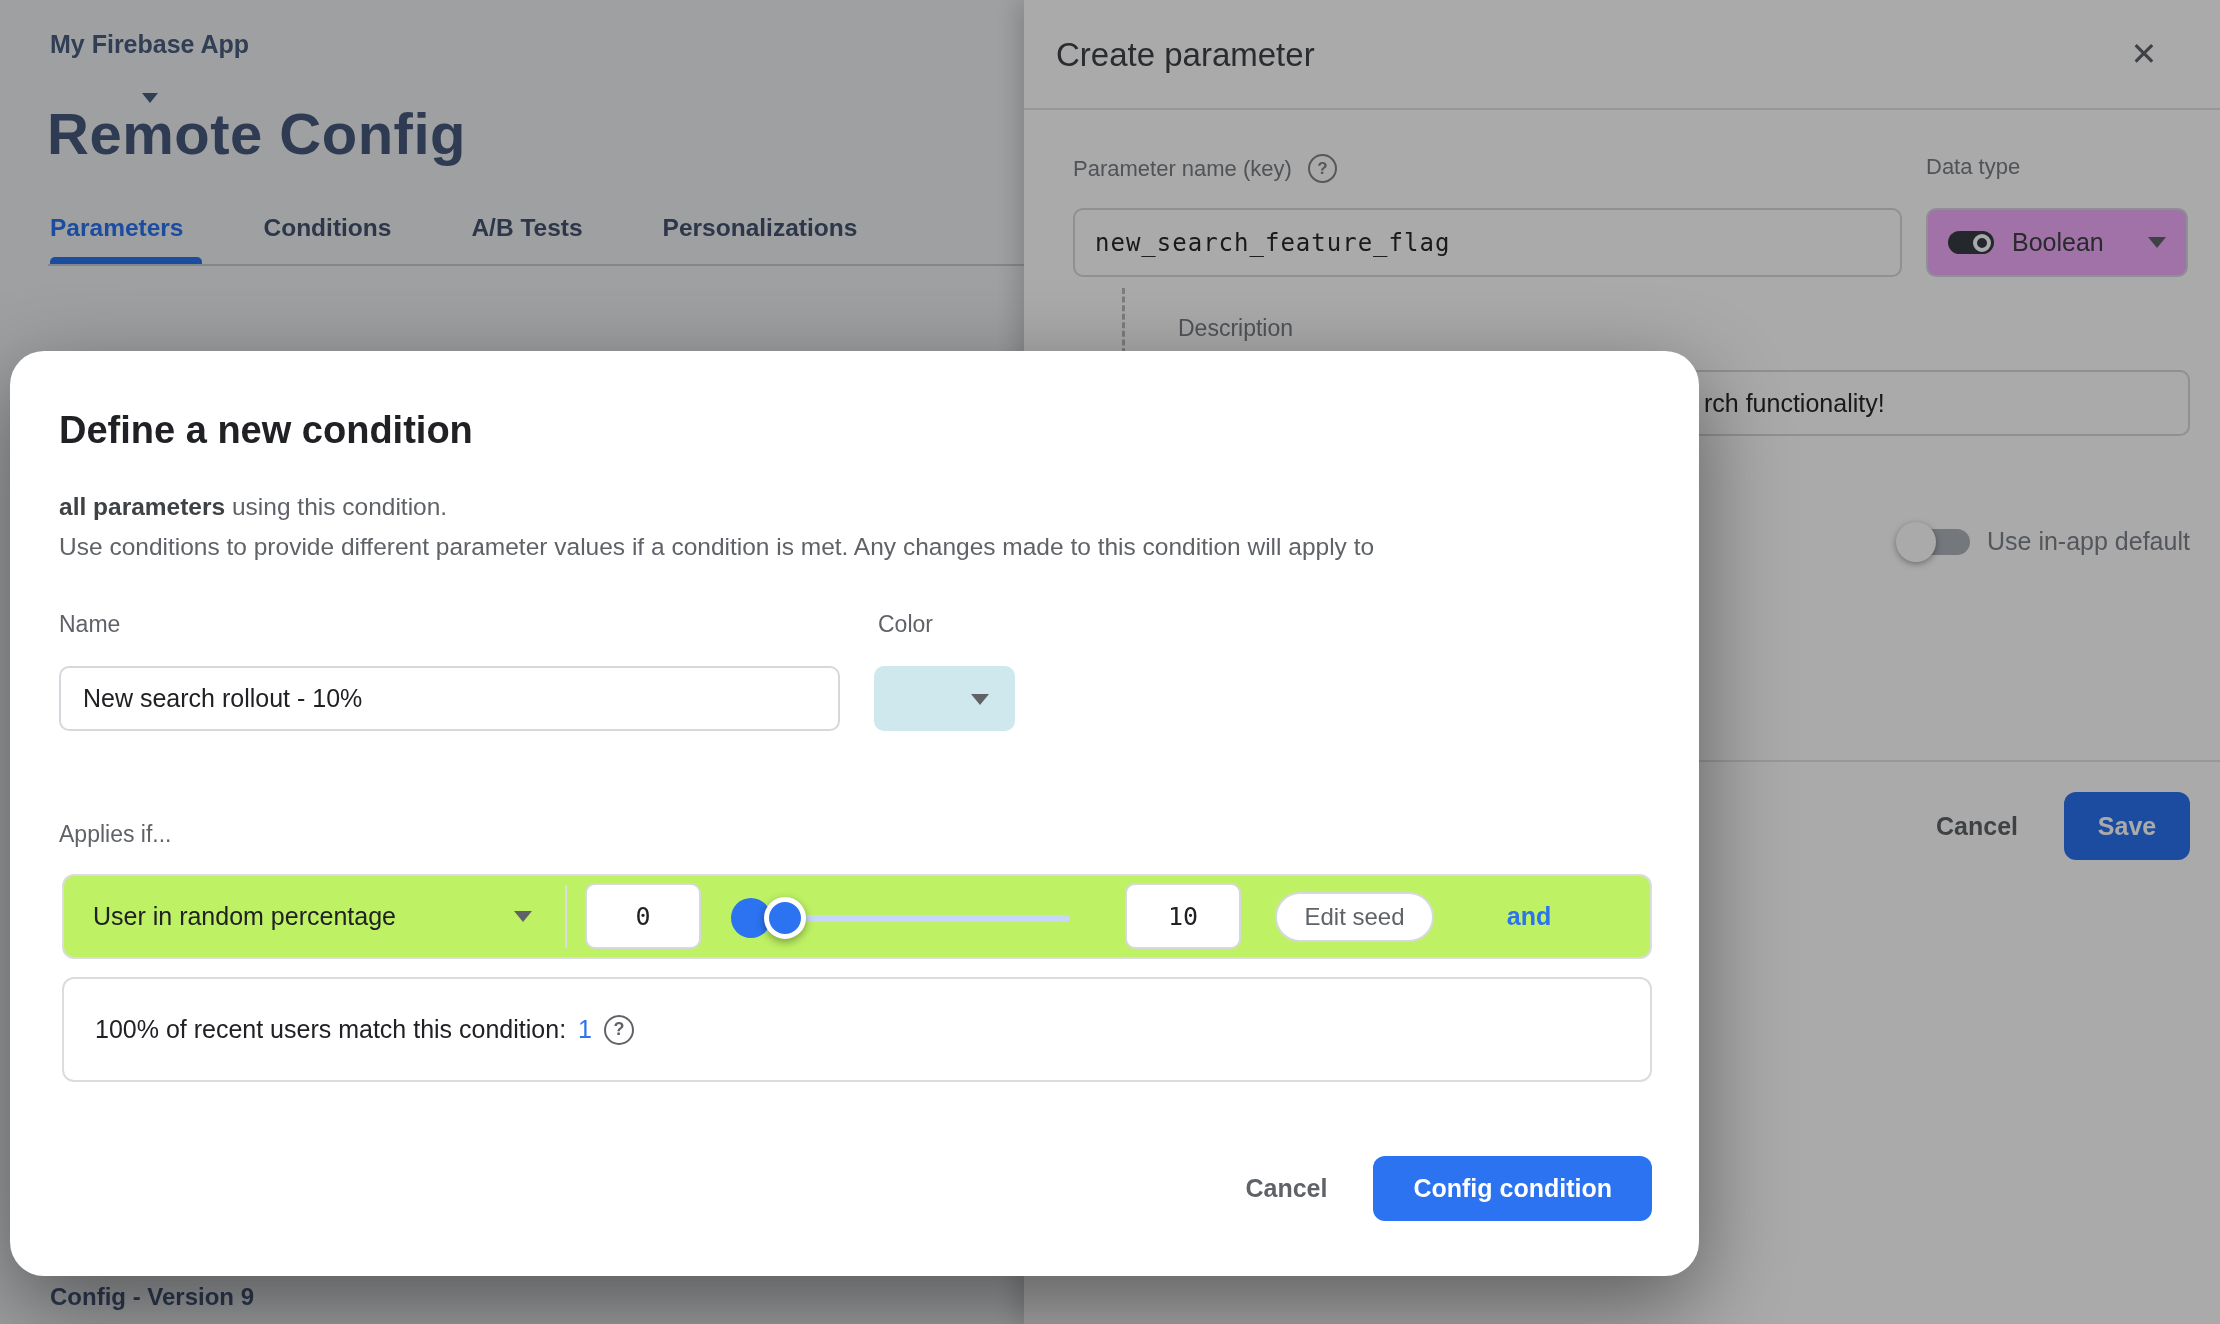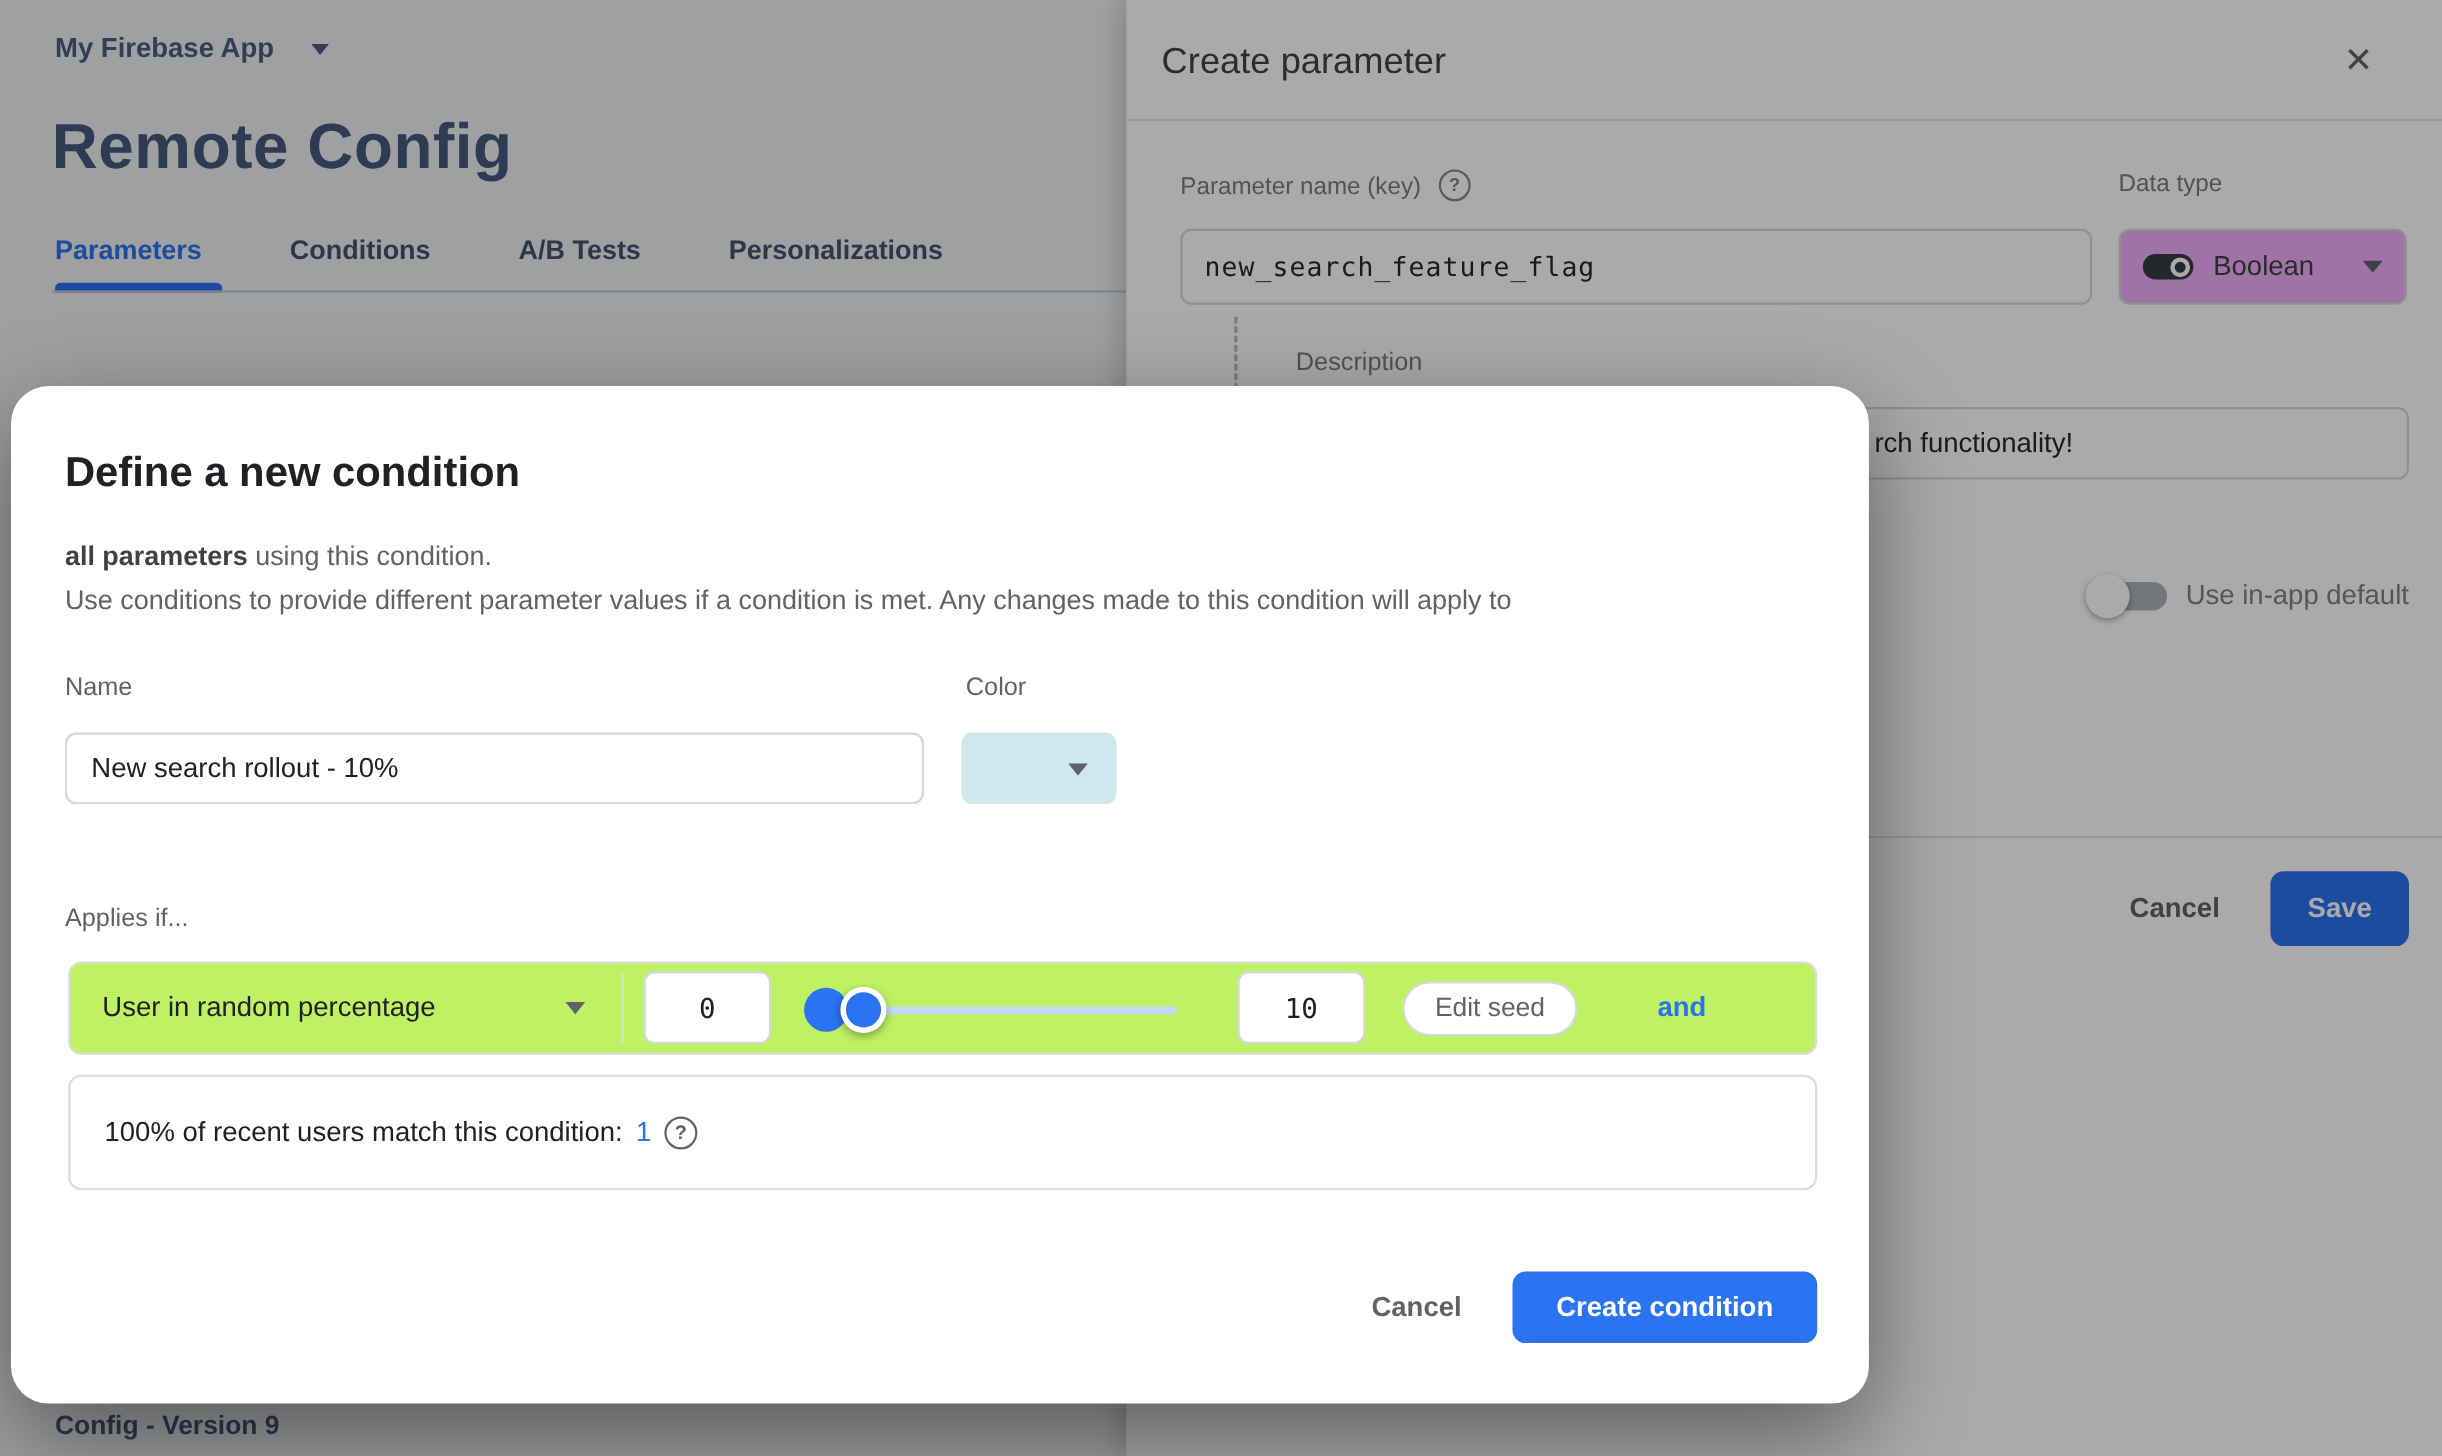--- a/index.html
+++ b/index.html
@@ -2,21 +2,21 @@
 <html><head>
 <meta charset="utf-8">
 <style>
   * { margin:0; padding:0; box-sizing:border-box; }
   html,body { width:2220px; height:1324px; }
   body { font-family:"Liberation Sans","DejaVu Sans",sans-serif; }
   .screen { position:relative; width:2220px; height:1324px; background:#eef1f3; overflow:hidden; }
 
   
   .bg-layer { position:absolute; inset:0; }
-  .project-switcher { position:absolute; left:50px; top:30px; display:flex; align-items:center; gap:34px; cursor:pointer; }
+  .project-switcher { position:absolute; left:50px; top:30px; display:flex; align-items:center; gap:34px; cursor:pointer;flex-direction:column; }
   .project-switcher .label { font-size:25px; font-weight:600; color:#4b5d7e; }
   .caret { width:0; height:0; border-left:9px solid transparent; border-right:9px solid transparent; border-top:11px solid #5f6368; }
   .caret.sm { border-left-width:8px; border-right-width:8px; border-top-width:10px; border-top-color:#4b5d7e; }
   .page-title { position:absolute; left:47px; top:100px; font-size:58px; font-weight:600; color:#47597b; letter-spacing:0.5px; }
   .tabs { position:absolute; left:50px; top:214px; display:flex; gap:80px; }
   .tab { font-size:24.5px; font-weight:600; color:#45536e; cursor:pointer; }
   .tab.active { color:#2b73f0; }
   .tab-underline { position:absolute; left:50px; top:257px; width:152px; height:9px; background:#2b73f0; border-radius:5px 5px 0 0; }
   .tab-divider { position:absolute; left:48px; top:264px; width:976px; height:2px; background:#c5cad0; }
   .version-text { position:absolute; left:50px; top:1283px; font-size:24px; font-weight:700; color:#46587a; }
@@ -186,17 +186,17 @@
     </div>
 
     <div class="match-box">
       <span class="match-text">100% of recent users match this condition:</span>
       <span class="match-value">1</span>
       <span class="help-icon">?</span>
     </div>
 
     <div class="modal-footer">
       <button class="btn-text">Cancel</button>
-      <button class="btn-create">Create condition</button>
+      <button class="btn-create">Config condition</button>
     </div>
   </div>
 
 </div>
 
 </body></html>

